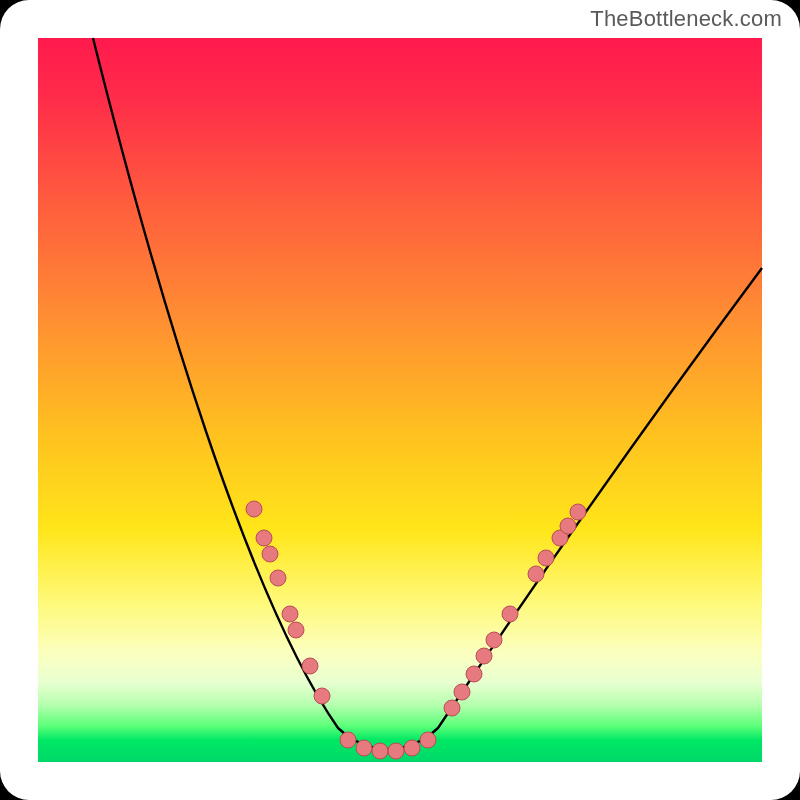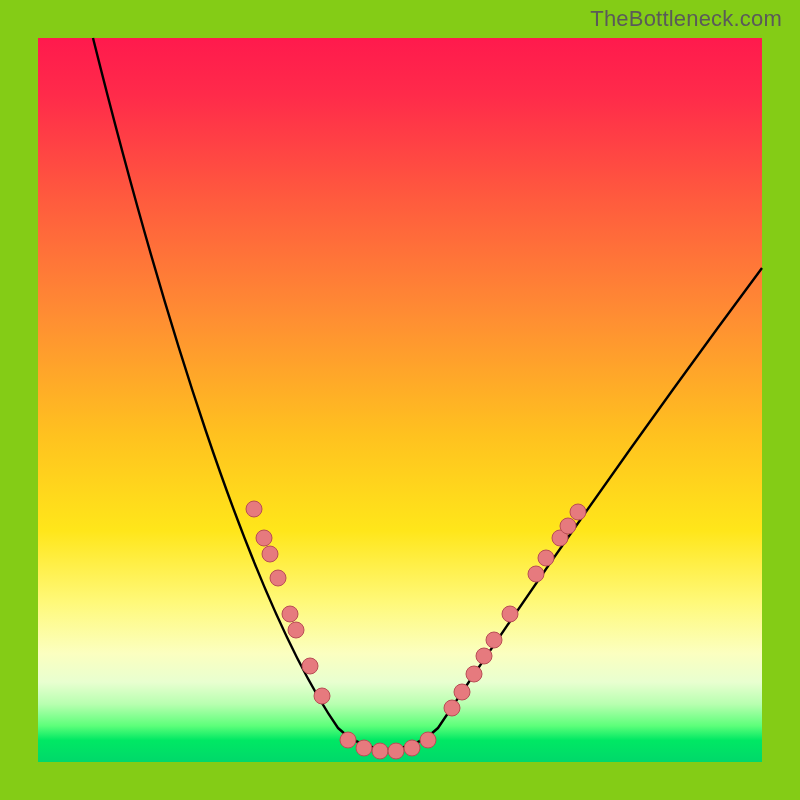--- a/index.html
+++ b/index.html
@@ -7,21 +7,22 @@
     padding: 0;
     width: 800px;
     height: 800px;
     overflow: hidden;
     background: #000;
     font-family: Arial, Helvetica, sans-serif;
   }
   .frame {
     position: absolute;
     inset: 0;
-    background: #84cc16;
+    background: #ffffff;
+    border-radius: 29px;
   }
   .plot-area {
     position: absolute;
     left: 38px;
     top: 38px;
     width: 724px;
     height: 724px;
     
     background: linear-gradient(
       to bottom,

